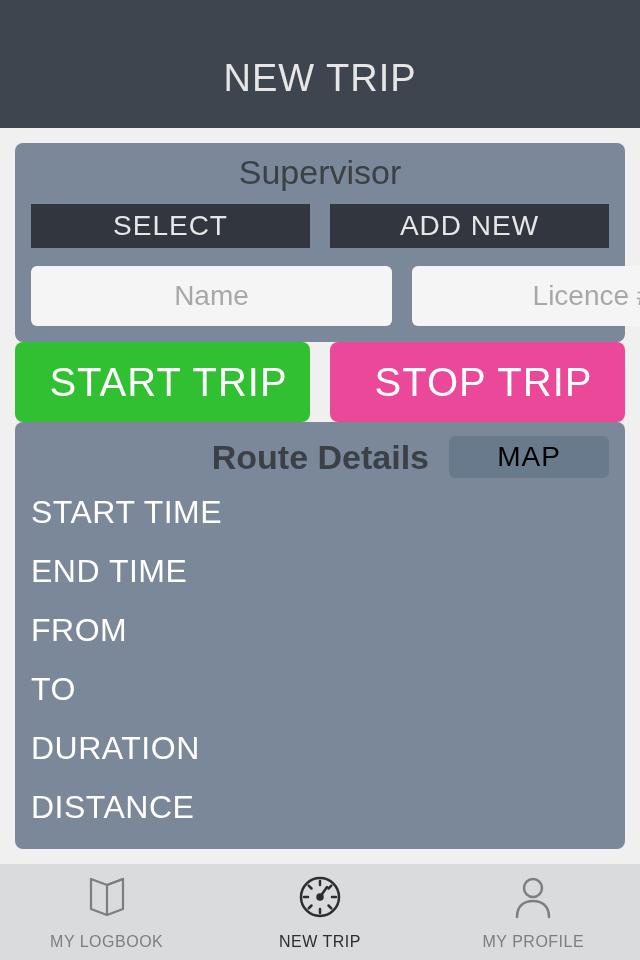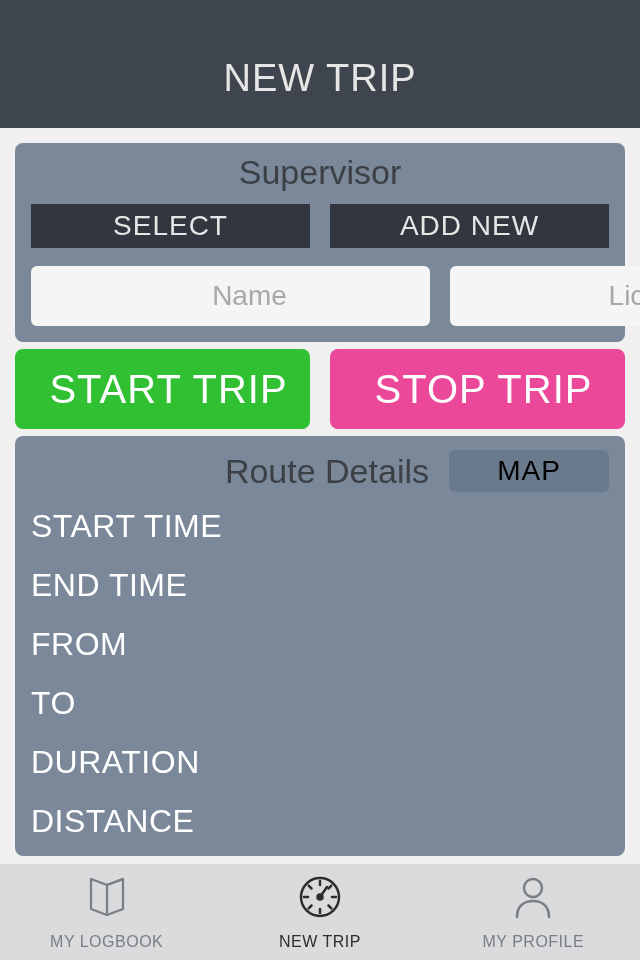--- a/index.html
+++ b/index.html
@@ -21,21 +21,21 @@
       font-weight: 300;
       letter-spacing: 1px;
     }
 
     
     .content {
       flex: 1;
       padding: 15px;
       display: flex;
       flex-direction: column;
-      gap: 7px;
+      gap: 0;
       overflow: hidden;
     }
 
     
     .supervisor-card {
       background: #7a8899;
       border-radius: 8px;
       padding: 10px 16px 16px 16px;
     }
     .supervisor-title {
@@ -68,21 +68,20 @@
     .text-input {
       flex: 1;
       height: 60px;
       background: #f5f5f5;
       border: none;
       border-radius: 6px;
       text-align: center;
       font-size: 28px;
       font-weight: 300;
       color: #555;
-      padding-left: 38px;
     }
     .text-input::placeholder { color: #a8a8a8; }
 
     
     .trip-buttons {
       display: flex;
       gap: 20px;
     }
     .big-btn {
       flex: 1;
@@ -111,21 +110,21 @@
     .route-header {
       display: flex;
       align-items: center;
       justify-content: flex-end;
       gap: 20px;
       margin-bottom: 16px;
     }
     .route-title {
       color: #3b3f46;
       font-size: 34px;
-      font-weight: 400;
+      font-weight: 700;
     }
     .map-btn {
       width: 160px;
       height: 42px;
       background: #6a7a8d;
       border-radius: 6px;
       display: flex;
       align-items: center;
       justify-content: center;
       color: #000000;

